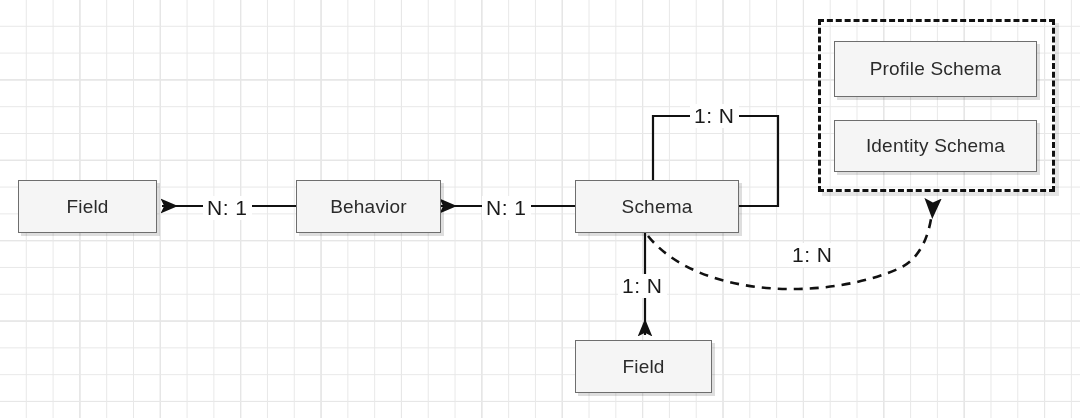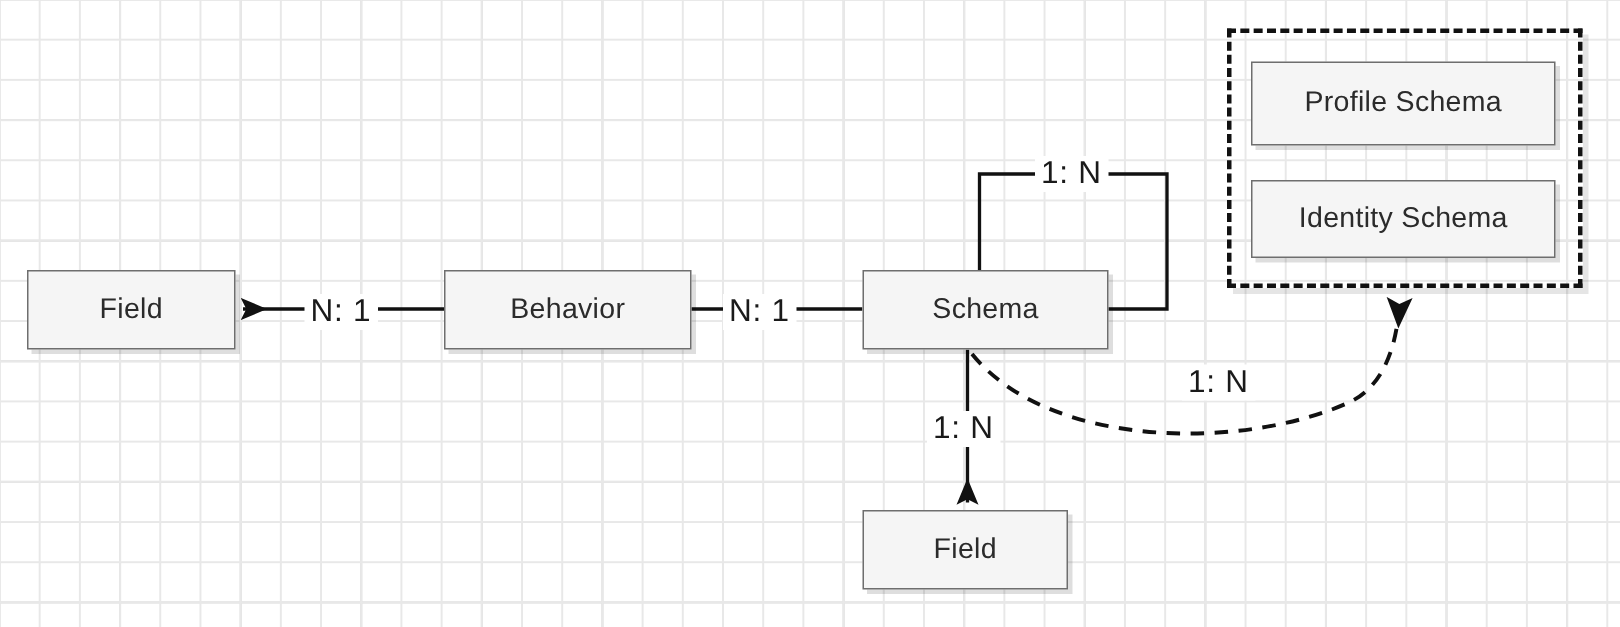--- a/index.html
+++ b/index.html
@@ -105,21 +105,21 @@
       <path d="M 648 236 C 700 300, 830 300, 900 268 C 925 256, 932 225, 933 200" fill="none" stroke="#111111" stroke-width="2.6" stroke-dasharray="9 7" marker-end="url(#arrow-dash)"></path>
     </g>
   </svg>
 
   <div class="group-box" style="left:818px; top:19px; width:237px; height:173px;"></div>
 
   <div class="node" style="left:18px; top:180px; width:139px; height:53px;">
     <span>Field</span>
   </div>
 
-  <div class="node" style="left:296px; top:180px; width:165px; height:53px;">
+  <div class="node" style="left:296px; top:180px; width:145px; height:53px;">
     <span>Behavior</span>
   </div>
 
   <div class="node" style="left:575px; top:180px; width:164px; height:53px;">
     <span>Schema</span>
   </div>
 
   <div class="node" style="left:575px; top:340px; width:137px; height:53px;">
     <span>Field</span>
   </div>

